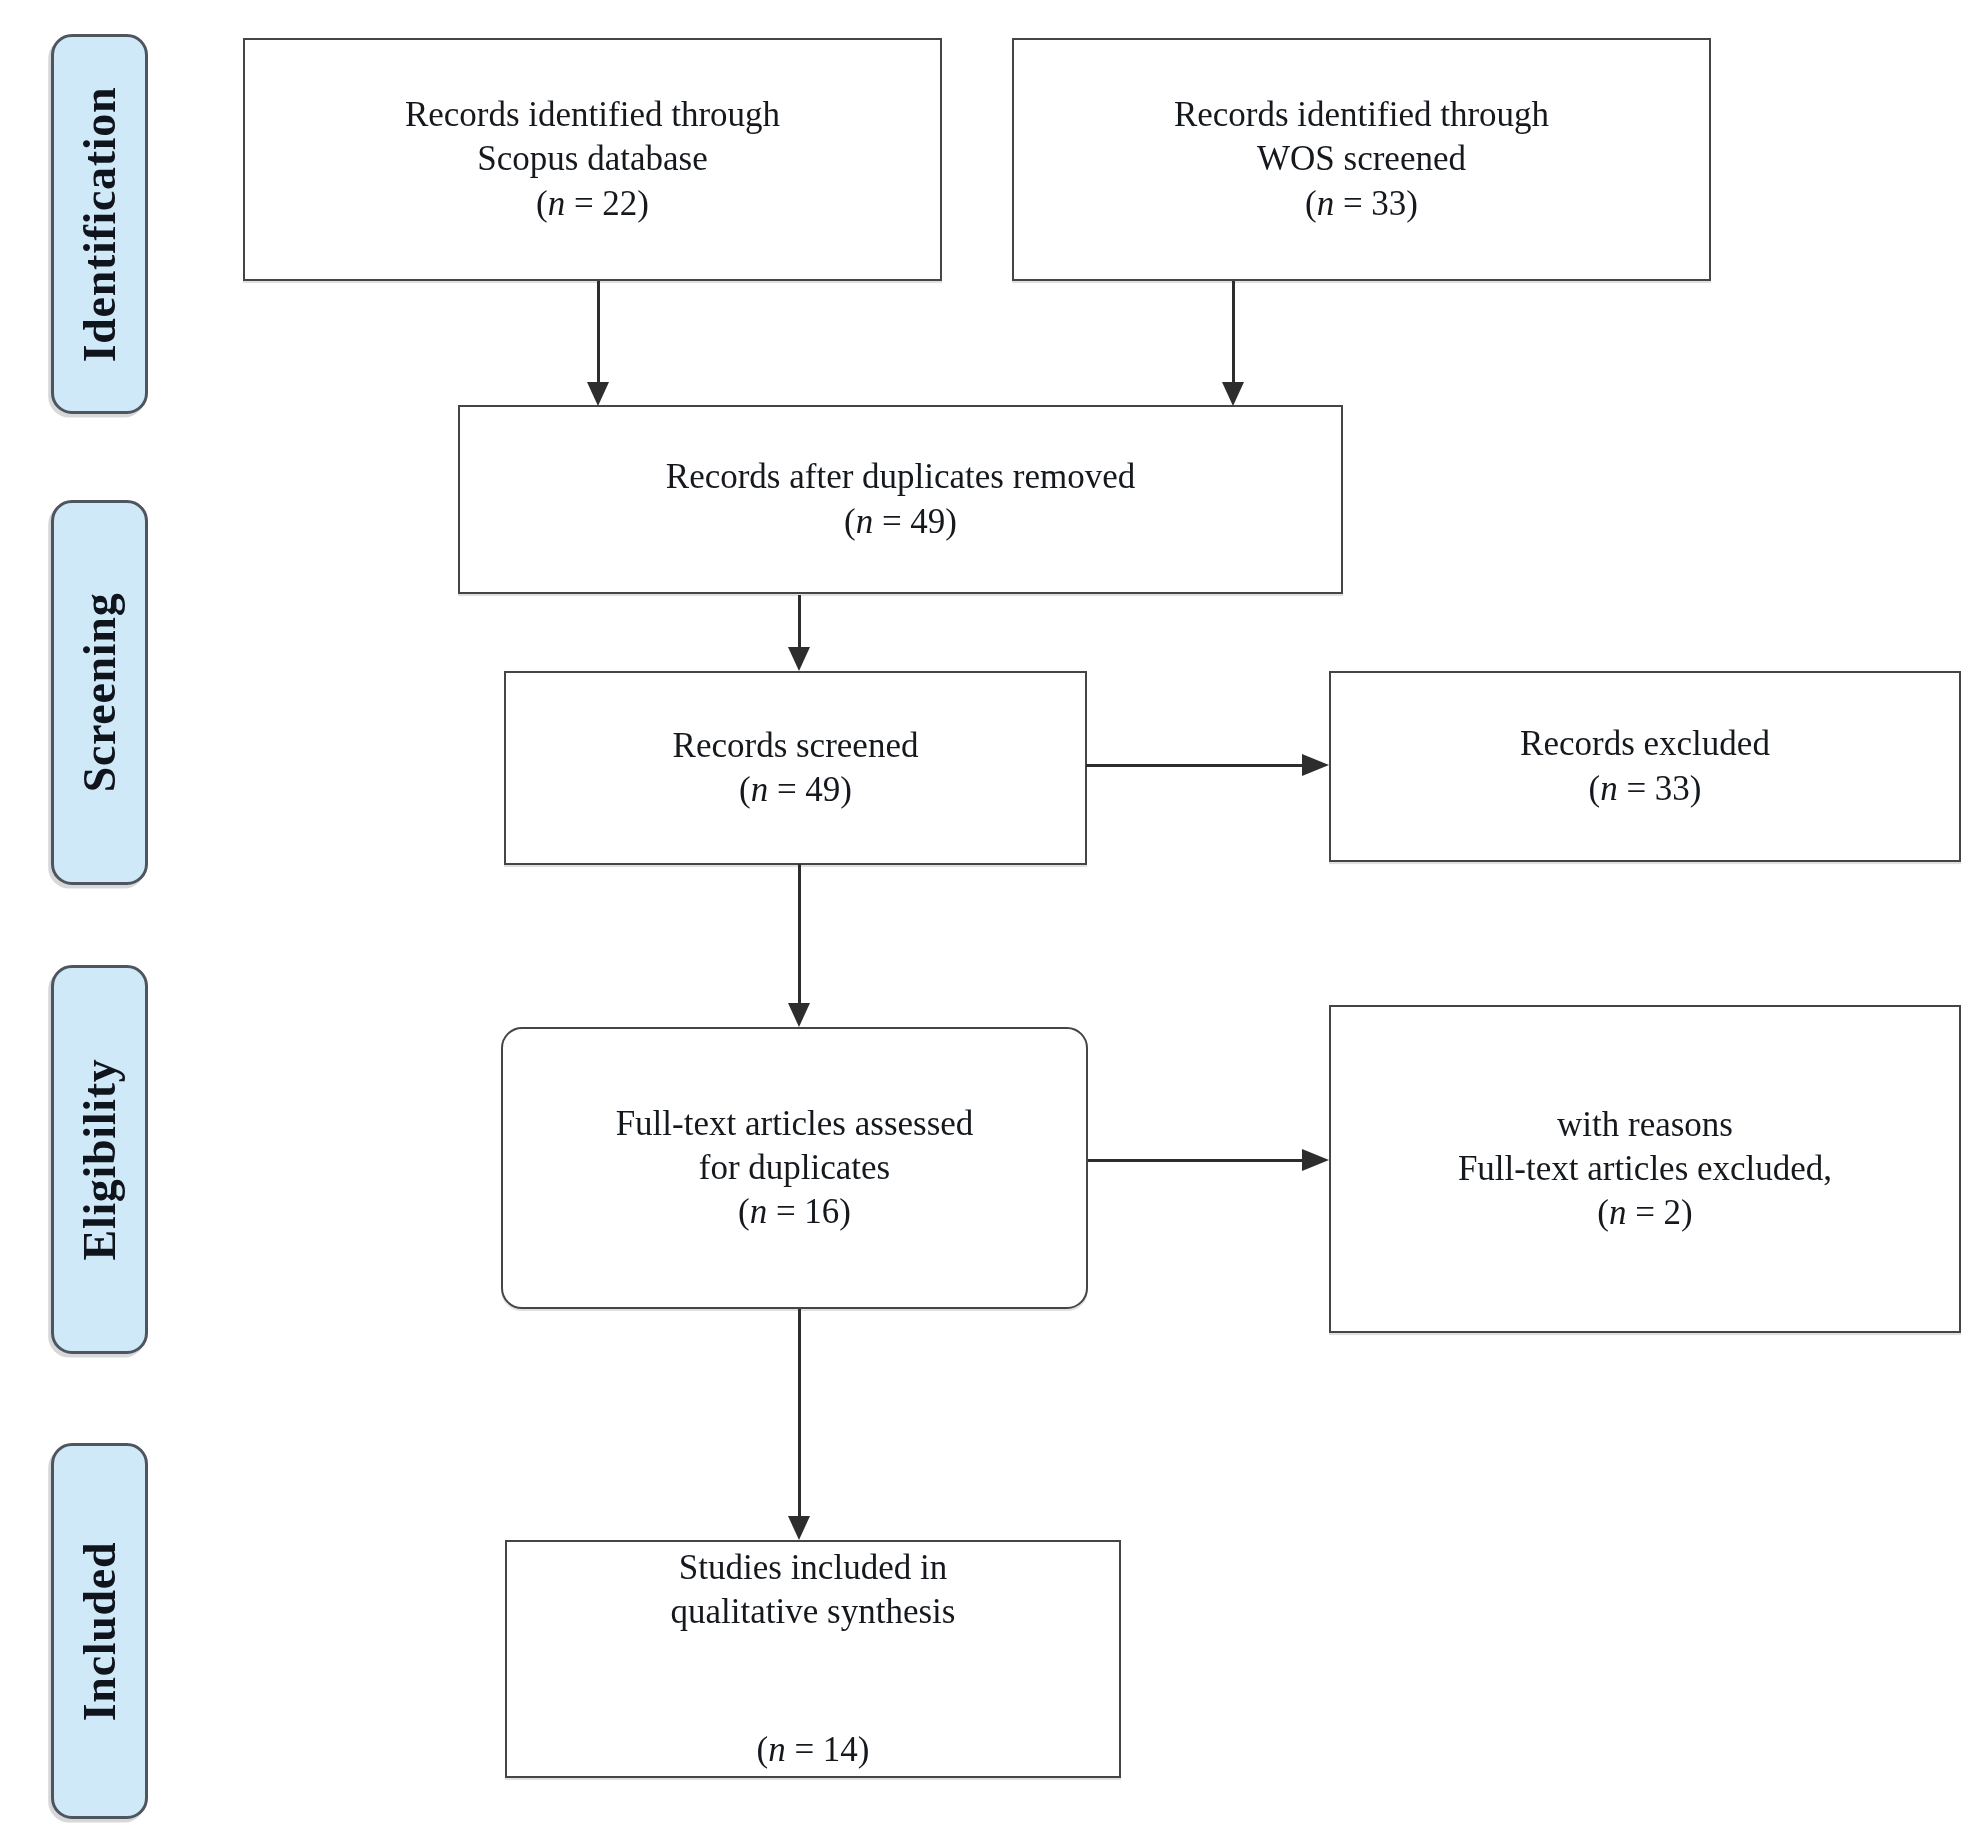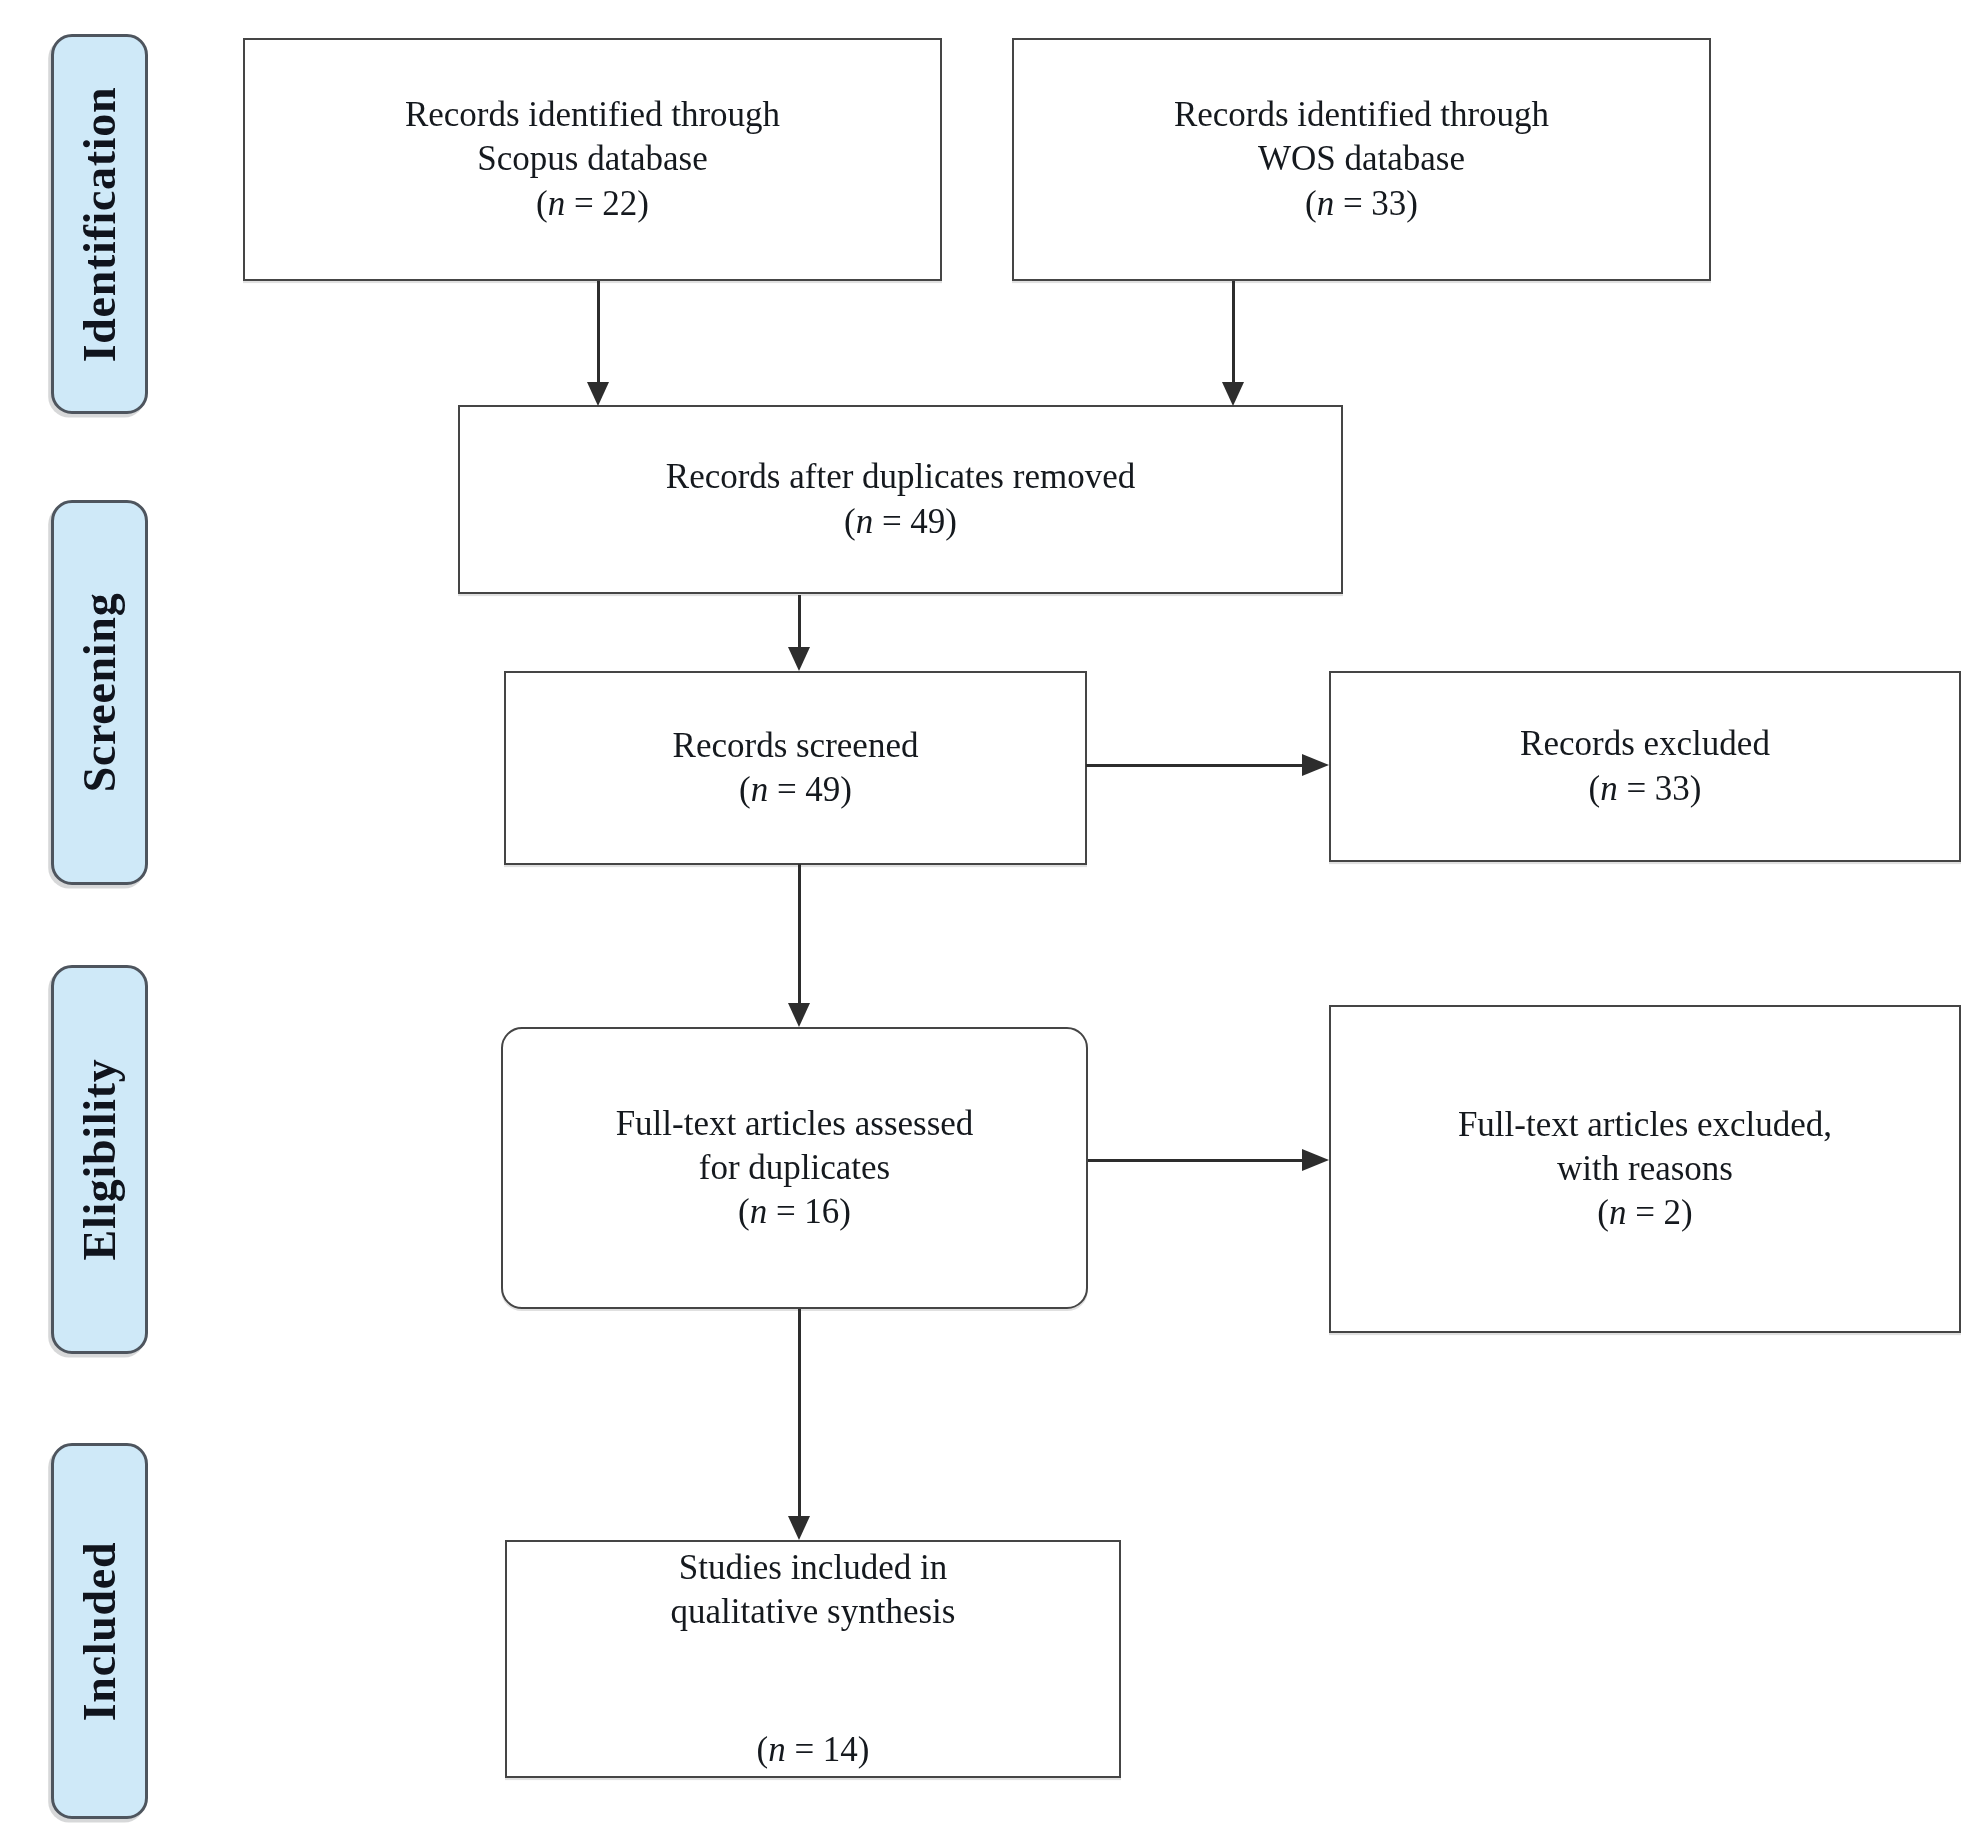--- a/index.html
+++ b/index.html
@@ -86,21 +86,21 @@
     <div class="lines">
         <div>Records identified through</div>
         <div>Scopus database</div>
       </div>
     <div class="count">(<i>n</i> = 22)</div>
   </div>
 
   <div class="fbox" style="left:1012px;top:38px;width:699px;height:243px;">
     <div class="lines">
         <div>Records identified through</div>
-        <div>WOS database</div>
+        <div>WOS screened</div>
       </div>
     <div class="count">(<i>n</i> = 33)</div>
   </div>
 
   <div class="fbox" style="left:458px;top:405px;width:885px;height:189px;">
     <div class="lines">
         <div>Records after duplicates removed</div>
       </div>
     <div class="count">(<i>n</i> = 49)</div>
   </div>
@@ -122,22 +122,22 @@
   <div class="fbox" style="left:501px;top:1027px;width:587px;height:282px;border-radius:21px;">
     <div class="lines">
         <div>Full-text articles assessed</div>
         <div>for duplicates</div>
       </div>
     <div class="count">(<i>n</i> = 16)</div>
   </div>
 
   <div class="fbox" style="left:1329px;top:1005px;width:632px;height:328px;">
     <div class="lines">
+        <div>with reasons</div>
         <div>Full-text articles excluded,</div>
-        <div>with reasons</div>
       </div>
     <div class="count">(<i>n</i> = 2)</div>
   </div>
 
   <div class="fbox" style="left:505px;top:1540px;width:616px;height:238px;justify-content:space-between;">
     <div class="lines">
         <div>Studies included in</div>
         <div>qualitative synthesis</div>
       </div>
     <div class="count">(<i>n</i> = 14)</div>

